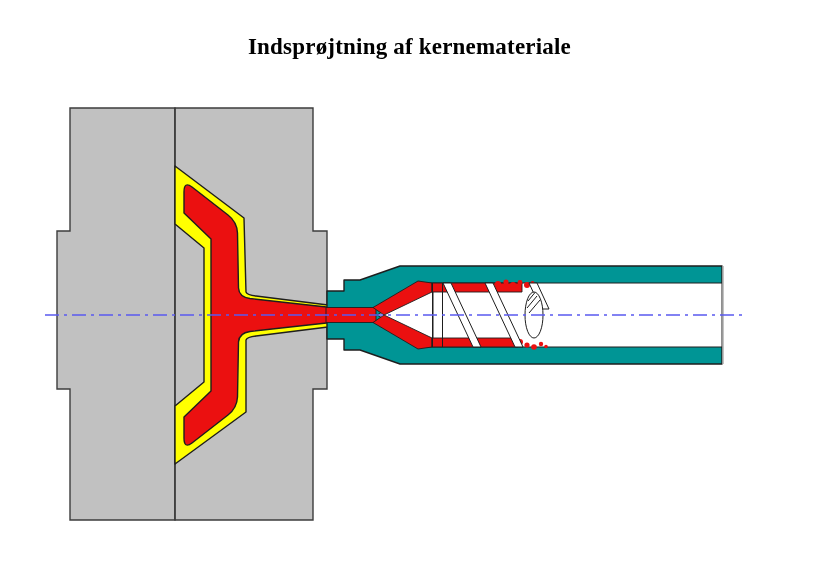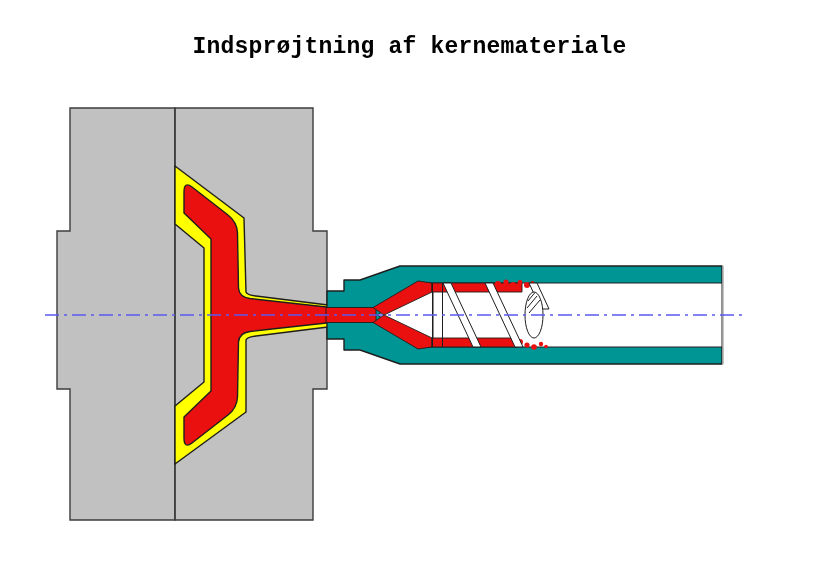--- a/index.html
+++ b/index.html
@@ -1,19 +1,19 @@
 <!DOCTYPE html>
 <html style="--background: #ffffff; --mold-gray: #c1c1c1; --mold-outline: #3c3c3c; --outline: #1e1e1e; --skin-yellow: #ffff00; --melt-red: #eb1010; --barrel-teal: #009595; --centerline-blue: #5a5af0; --end-face-gray: #9a9a9a;"><head>
 <meta charset="utf-8">
 <style>
   html,body{margin:0;padding:0;background:var(--background,#fff);}
   .canvas{
     position:relative;width:819px;height:562px;overflow:hidden;
     background:var(--background,#fff);
-    font-family:Liberation Mono, monospace;
+    font-family:Liberation Serif, serif;
   }
   .title{
     position:absolute;top:34px;left:0;width:100%;
     text-align:center;font-size:23px;font-weight:bold;color:#000;
     letter-spacing:.2px;margin:0;
   }
   svg{position:absolute;left:0;top:0;}
   
   .mold{fill:var(--mold-gray,#c1c1c1);stroke:var(--mold-outline,#3c3c3c);stroke-width:1.4;}
   .partline{stroke:var(--mold-outline,#3c3c3c);stroke-width:1.2;}

